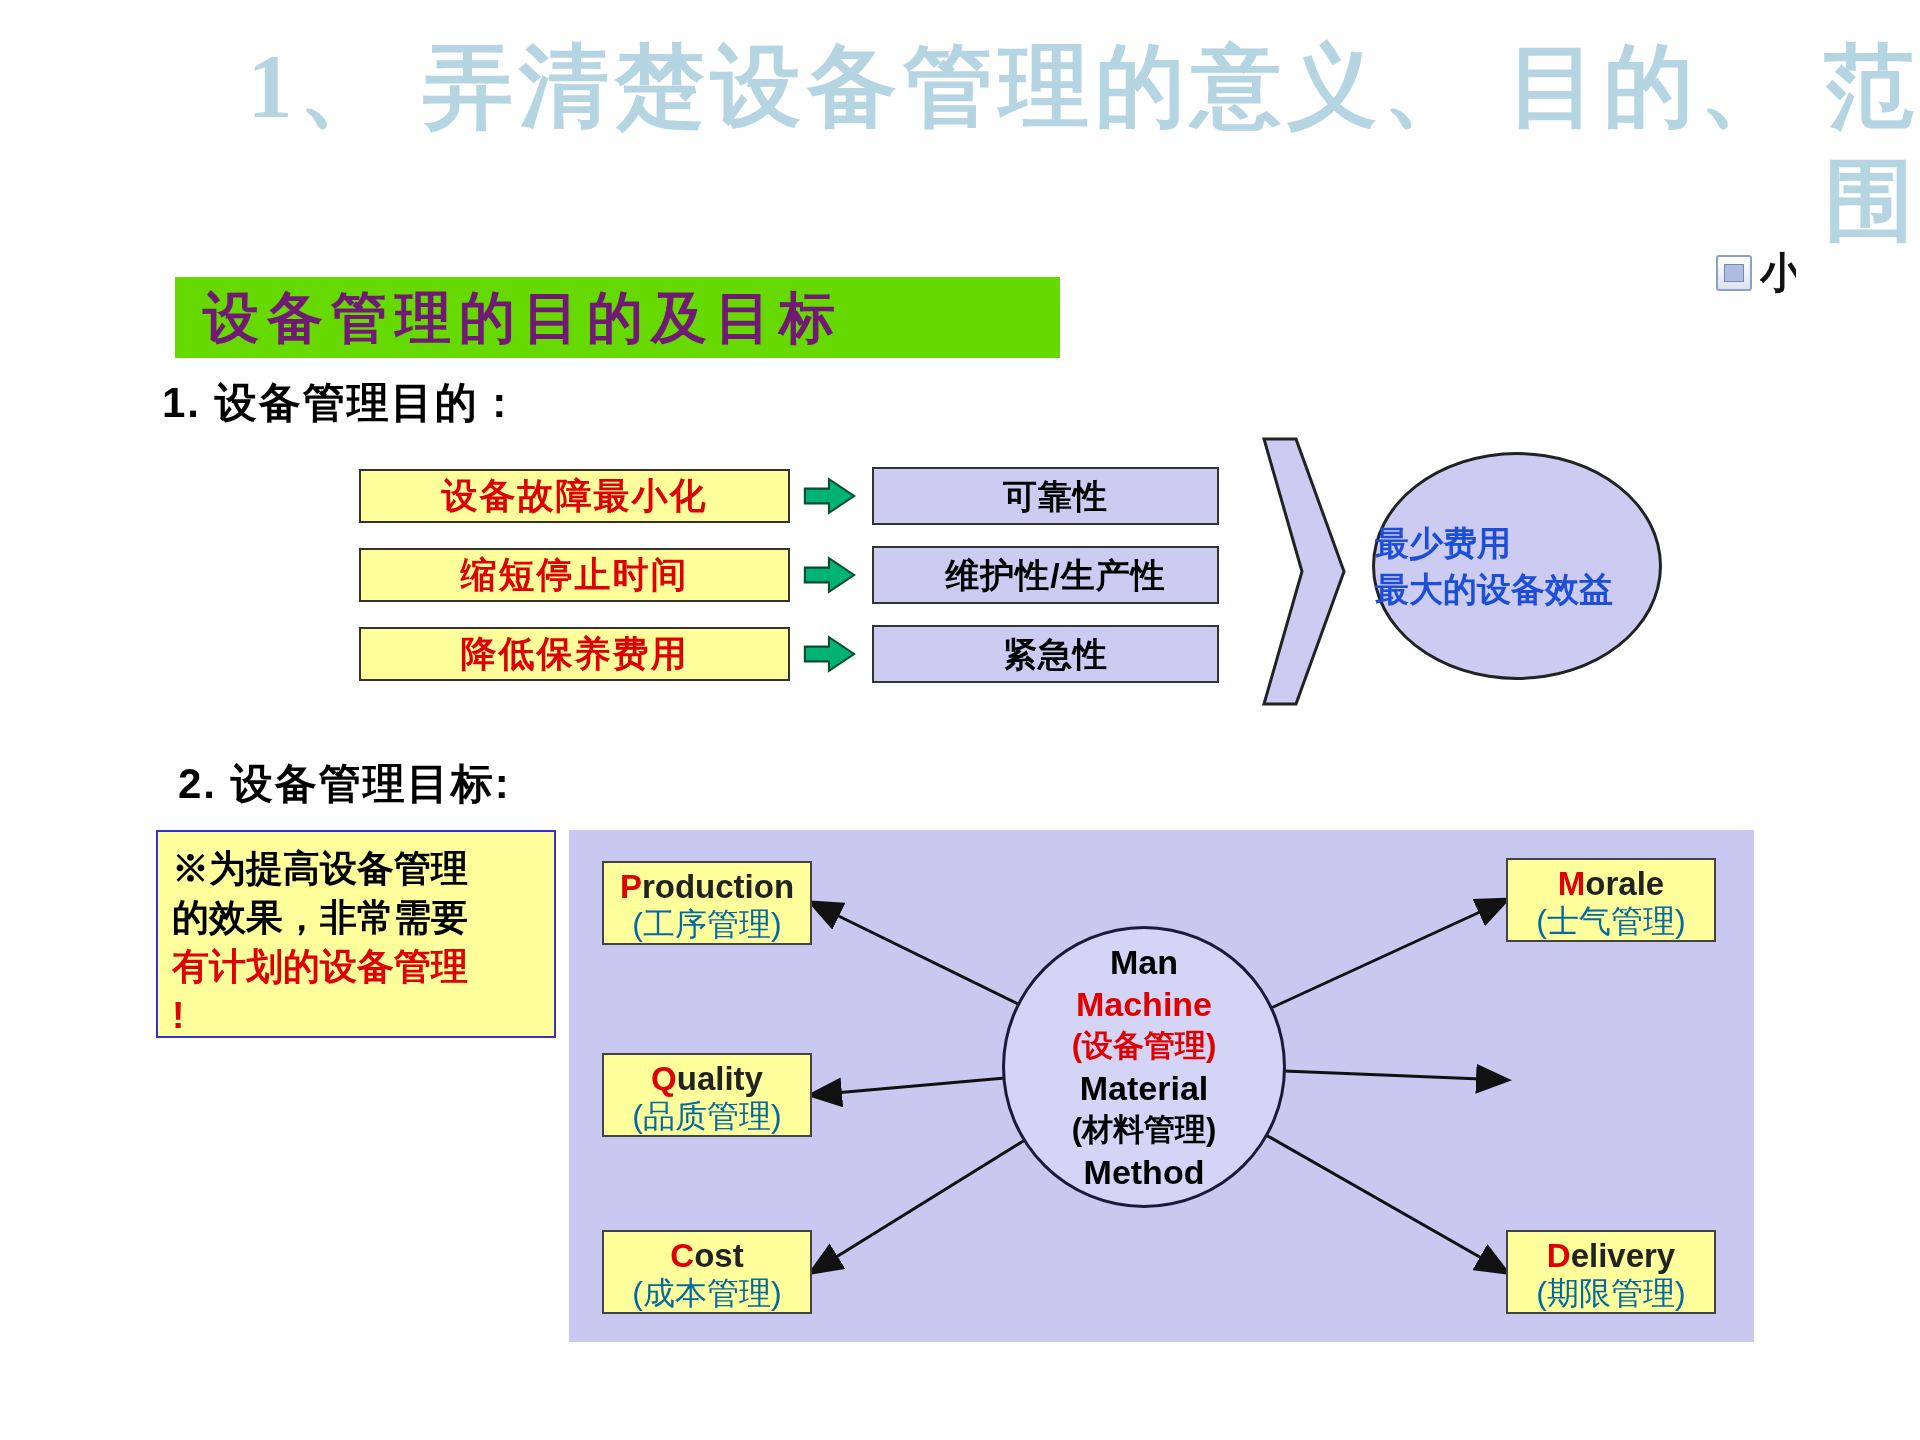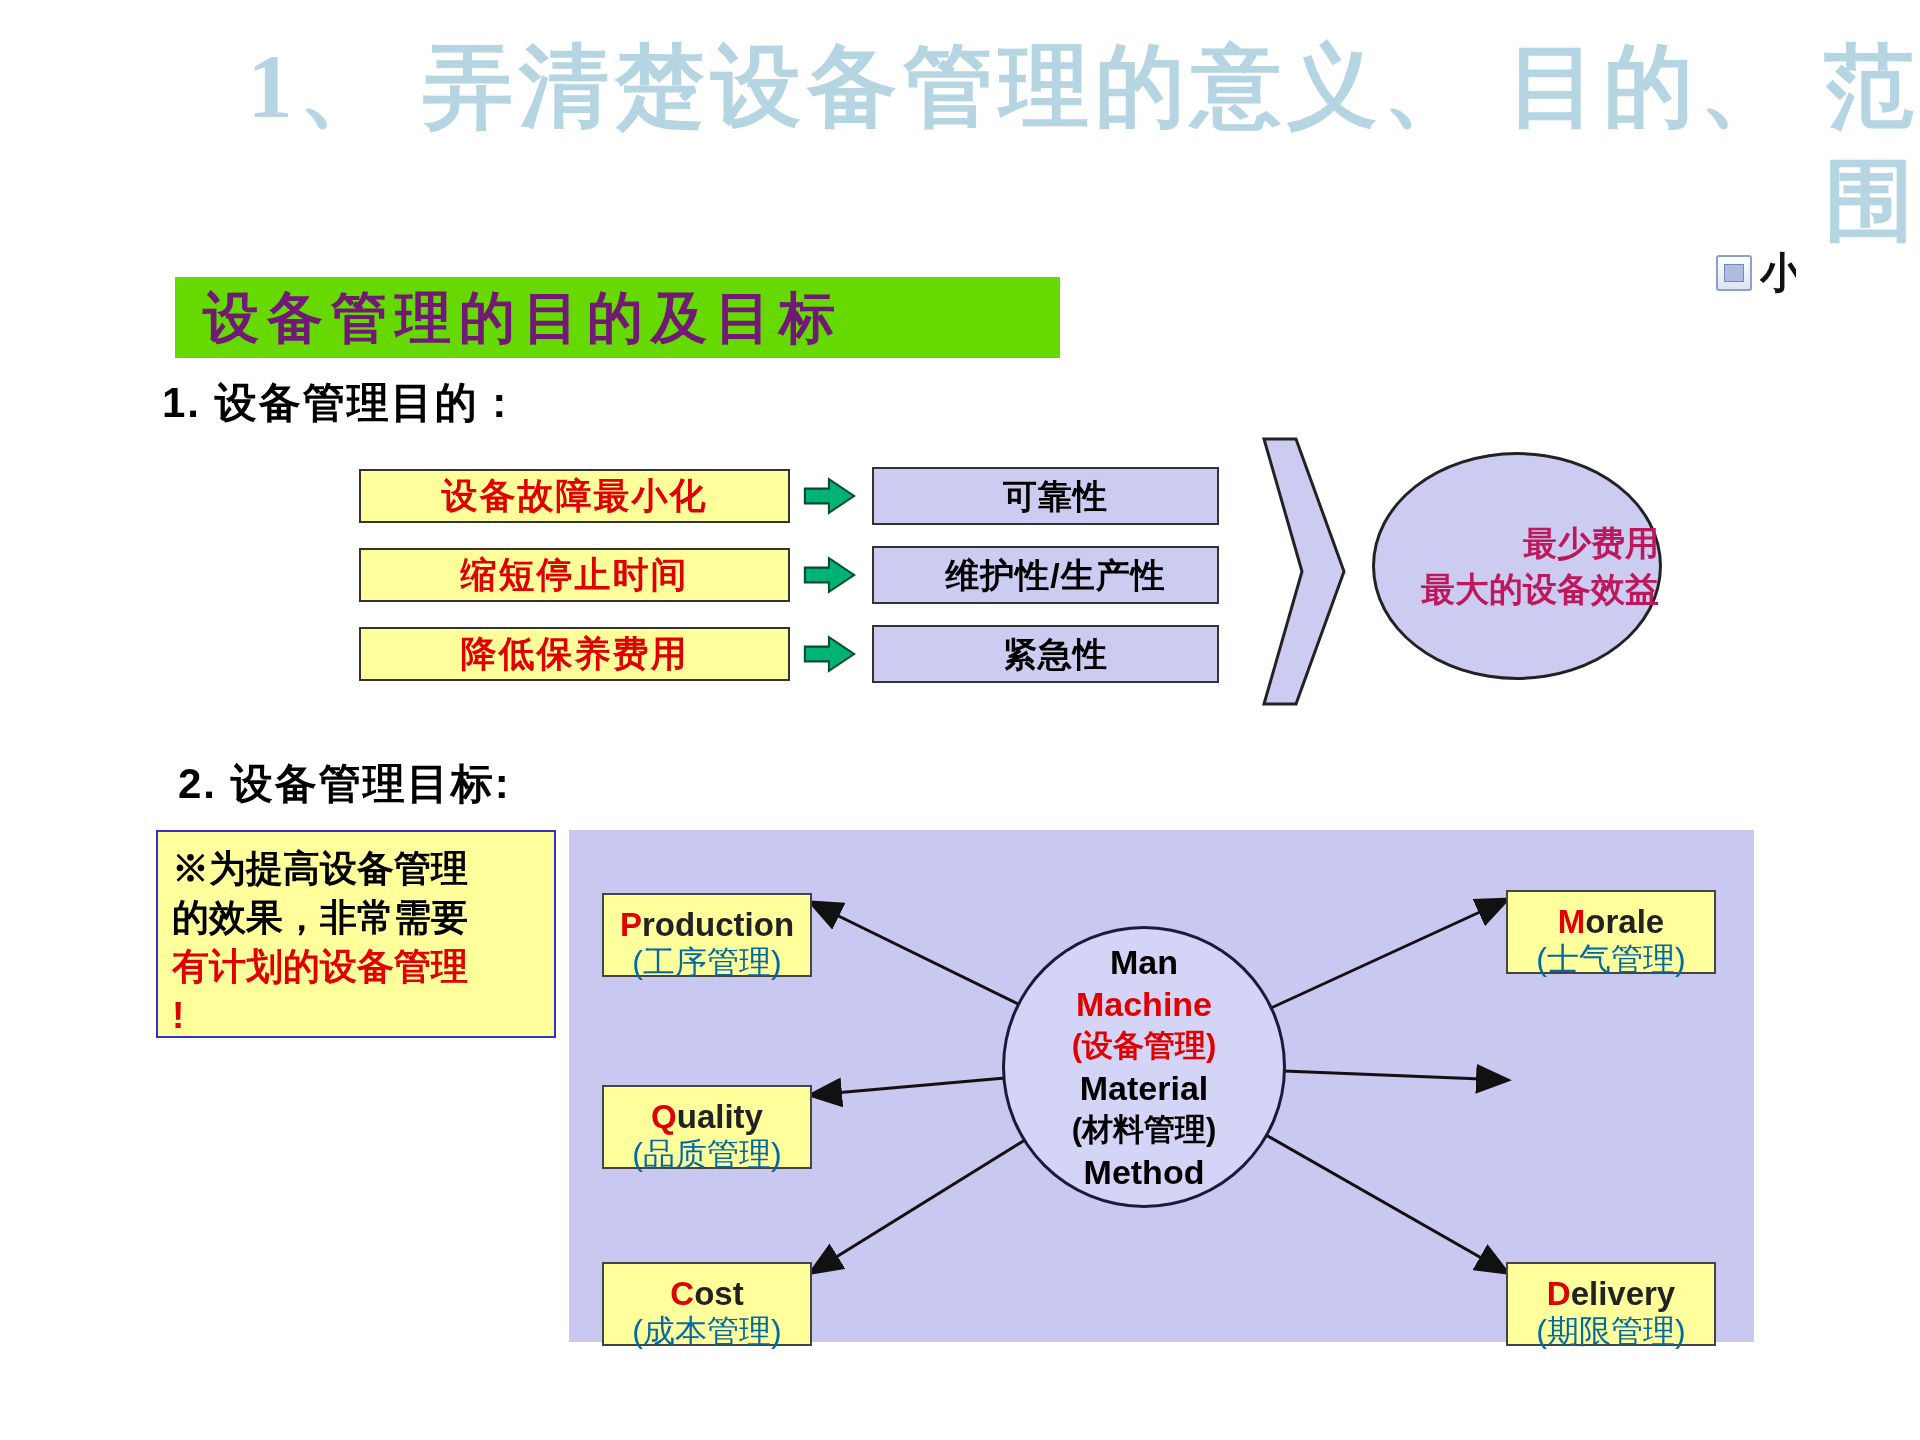--- a/index.html
+++ b/index.html
@@ -31,41 +31,41 @@
           border:2px solid #333;box-sizing:border-box;text-align:center;font-weight:bold;font-size:34px;
           line-height:54px;color:#000;letter-spacing:1px;padding-left:20px;}
   .garrow{position:absolute;left:798px;width:64px;height:44px;}
   .garrow path{fill:var(--green-arrow,#00b273);stroke:#064d33;stroke-width:2;}
 
   .bigarrow{position:absolute;left:1262px;top:437px;width:84px;height:269px;}
   .bigarrow path{fill:var(--box-lavender,#ccccf2);stroke:#222;stroke-width:3;}
 
   .ellipse{position:absolute;left:1372px;top:452px;width:290px;height:228px;border-radius:50%;
            background:var(--box-lavender,#ccccf2);border:3px solid #222;box-sizing:border-box;
-           display:flex;flex-direction:column;align-items:flex-end;justify-content:center;
-           font-weight:bold;font-size:34px;line-height:46px;color:#be185d;}
+           display:flex;flex-direction:column;align-items:flex-start;justify-content:center;
+           font-weight:bold;font-size:34px;line-height:46px;color:#1d4ed8;}
 
   .note{position:absolute;left:156px;top:830px;width:400px;height:208px;background:var(--box-yellow,#ffff9c);
         border:2px solid var(--note-border,#3333cc);box-sizing:border-box;padding:12px 14px;
         font-weight:bold;font-size:37px;line-height:49px;color:#000;}
   .red{color:var(--accent-red,#e00000);}
 
   .panel{position:absolute;left:569px;top:830px;width:1185px;height:512px;background:var(--panel-bg,#c8c8f0);}
 
   .linkarrows{position:absolute;left:569px;top:830px;width:1185px;height:512px;pointer-events:none;}
   .linkarrows line{stroke:#111;stroke-width:3;}
 
   .circle{position:absolute;left:1002px;top:926px;width:284px;height:282px;border-radius:50%;
           background:var(--circle-bg,#d4d4f6);border:3px solid #1a1a3a;box-sizing:border-box;
           display:flex;flex-direction:column;align-items:center;justify-content:center;
           font-weight:bold;font-size:34px;line-height:42px;color:#000;text-align:center;}
   .circle .cn{font-size:31px;}
 
   .node{position:absolute;width:210px;height:84px;background:var(--box-yellow,#ffff9c);
-        border:2px solid #444;box-sizing:border-box;text-align:center;padding-top:10px;margin-top:32px;}
+        border:2px solid #444;box-sizing:border-box;text-align:center;padding-top:4px;}
   .node .l1{font-weight:bold;font-size:33px;line-height:40px;color:#222;}
   .node .l1 .init{color:var(--accent-red,#e00000);}
   .node .l2{font-size:32px;line-height:34px;color:#0369a1;}
 </style>
 </head>
 <body>
 
 <div class="slide">
 
   <div class="title">

